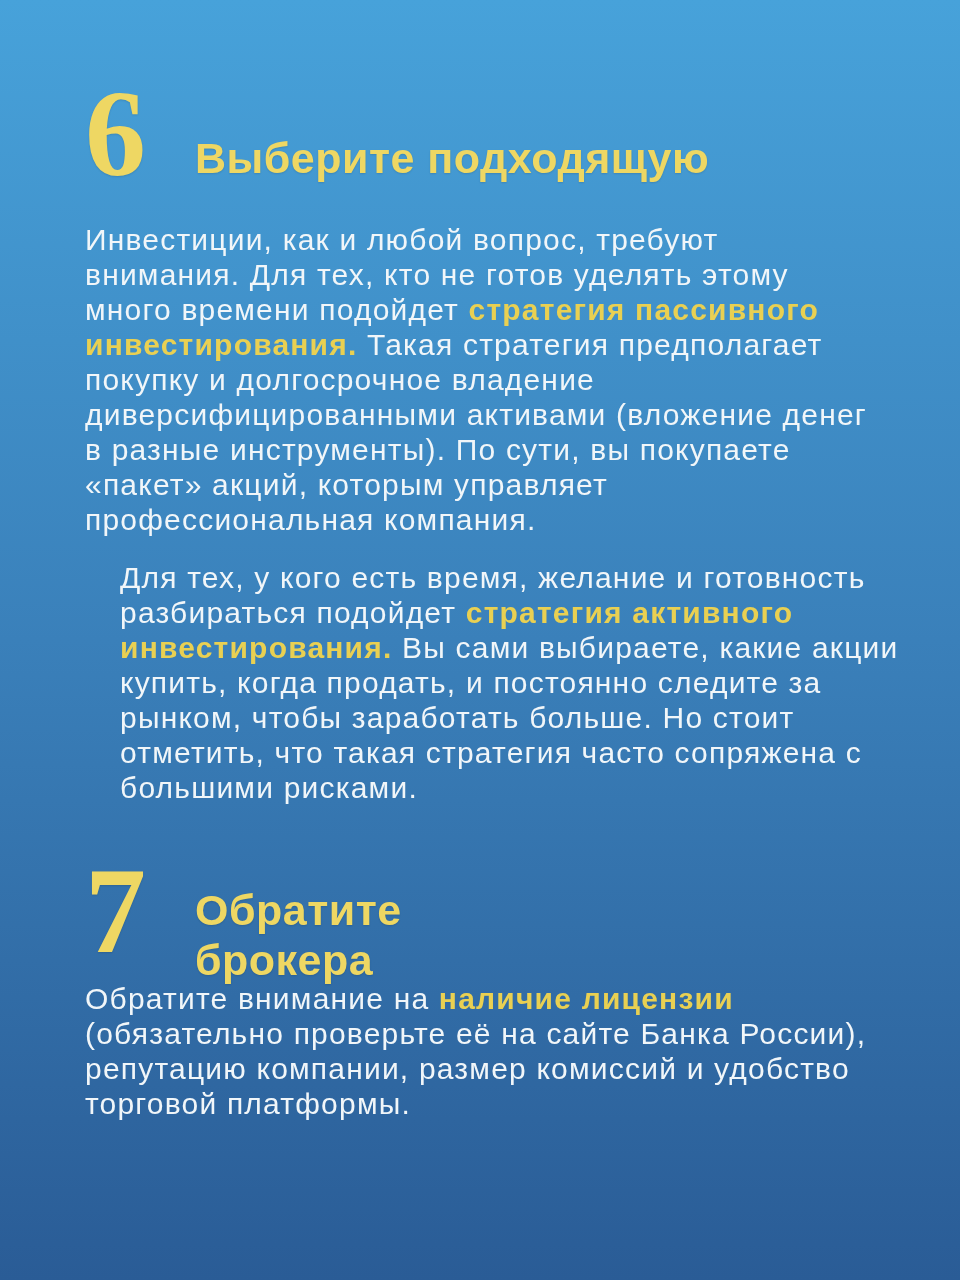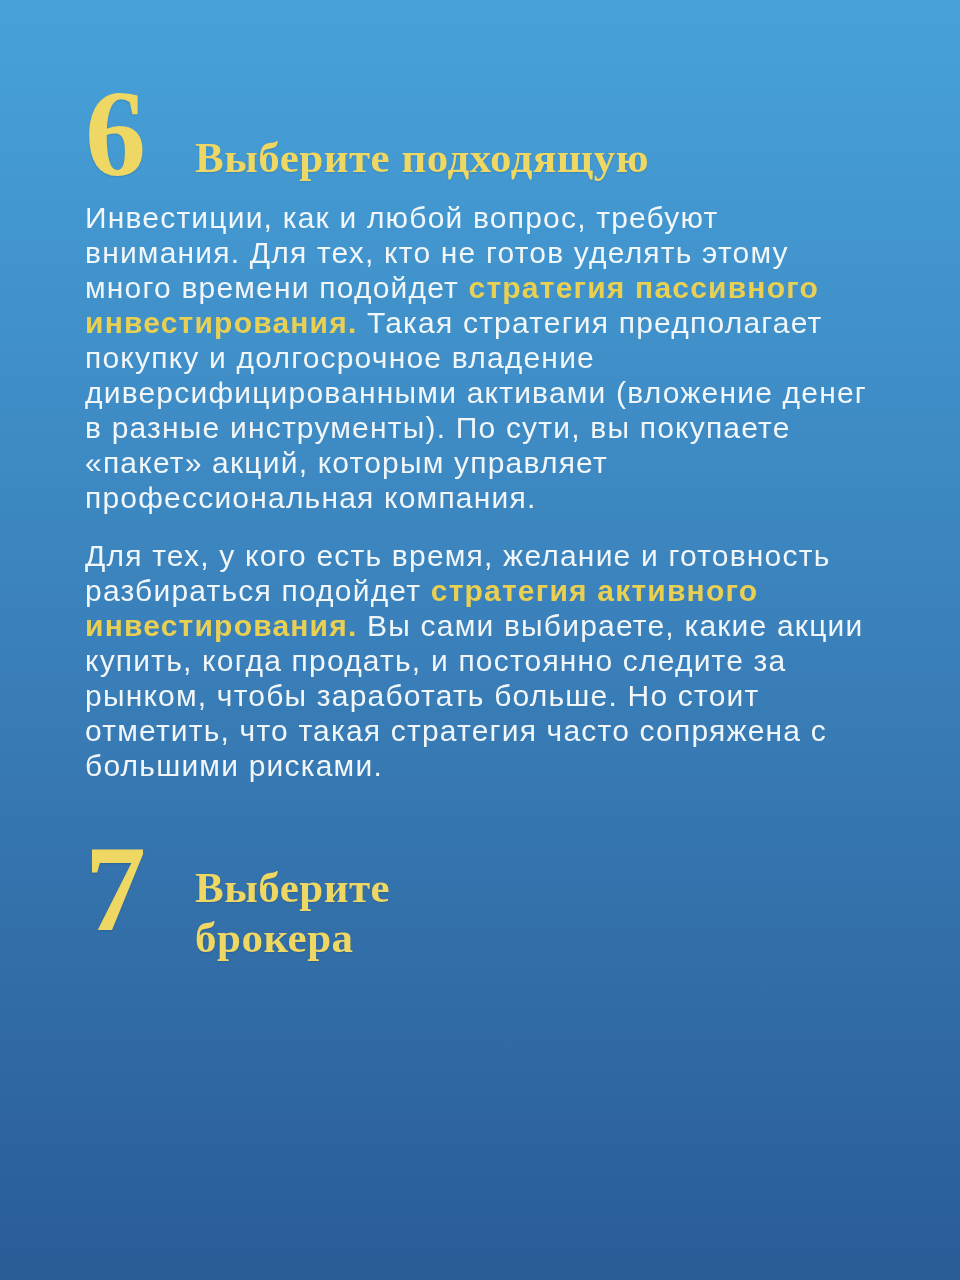--- a/index.html
+++ b/index.html
@@ -30,21 +30,21 @@
     font-family: "Liberation Serif", "DejaVu Serif", serif;
     font-weight: bold;
     font-size: 122px;
     line-height: 98px;
     color: var(--accent-yellow);
     width: 110px;
     flex: 0 0 110px;
     text-shadow: 0 1px 2px rgba(0,0,0,0.12);
   }
   .step-heading {
-    font-family: Liberation Serif, serif;
+    font-family: Liberation Sans, sans-serif;
     font-weight: bold;
     font-size: 43px;
     line-height: 50px;
     color: var(--accent-yellow);
     letter-spacing: 0.5px;
     text-shadow: 0 1px 2px rgba(0,0,0,0.12);
     margin-top: 48px;
   }
   .step-heading .heading-line { display: block; }
 
@@ -56,22 +56,22 @@
     width: 797px;
     font-weight: normal;
   }
   .para .hl {
     color: var(--highlight-yellow);
     font-weight: bold;
   }
 
   
   .step-6 .step-header { height: 100px; }
-  .step-6 .para-1 { margin-top: 16px; }
-  .step-6 .para-2 { margin-top: 23px; }
+  .step-6 .para-1 { margin-top: 38px; }
+  .step-6 .para-2 { margin-top: 23px; margin-left: 35px; }
   .step-7 { margin-top: 56px; }
   .step-7 .step-header { height: 100px; }
   .step-7 .para-1 { margin-top: 10px; }
   .step-7 .para-2 { margin-top: 20px; }
 </style>
 </head>
 <body>
 
 <div class="page">
 
@@ -85,21 +85,22 @@
 
     <p class="para para-1"><span>Инвестиции, как и любой вопрос, требуют внимания. Для тех, кто не готов уделять этому много времени подойдет </span><span class="hl">стратегия пассивного инвестирования.</span><span> Такая стратегия предполагает покупку и долгосрочное владение диверсифицированными активами (вложение денег в разные инструменты). По сути, вы покупаете «пакет» акций, которым управляет профессиональная компания.</span></p>
 
     <p class="para para-2"><span>Для тех, у кого есть время, желание и готовность разбираться подойдет </span><span class="hl">стратегия активного инвестирования.</span><span> Вы сами выбираете, какие акции купить, когда продать, и постоянно следите за рынком, чтобы заработать больше. Но стоит отметить, что такая стратегия часто сопряжена с большими рисками.</span></p>
   </section>
 
   <section class="step step-7">
     <div class="step-header">
       <div class="step-number">7</div>
       <h2 class="step-heading">
-        <span class="heading-line">Выберите</span>
+        <span class="heading-line">Обратите</span>
         <span class="heading-line">брокера</span>
       </h2>
     </div>
 
 
+    <p class="para para-2"><span>Обратите внимание на </span><span class="hl">наличие лицензии</span><span> (обязательно проверьте её на сайте Банка России), репутацию компании, размер комиссий и удобство торговой платформы.</span></p>
   </section>
 
 </div>
 
 </body></html>

